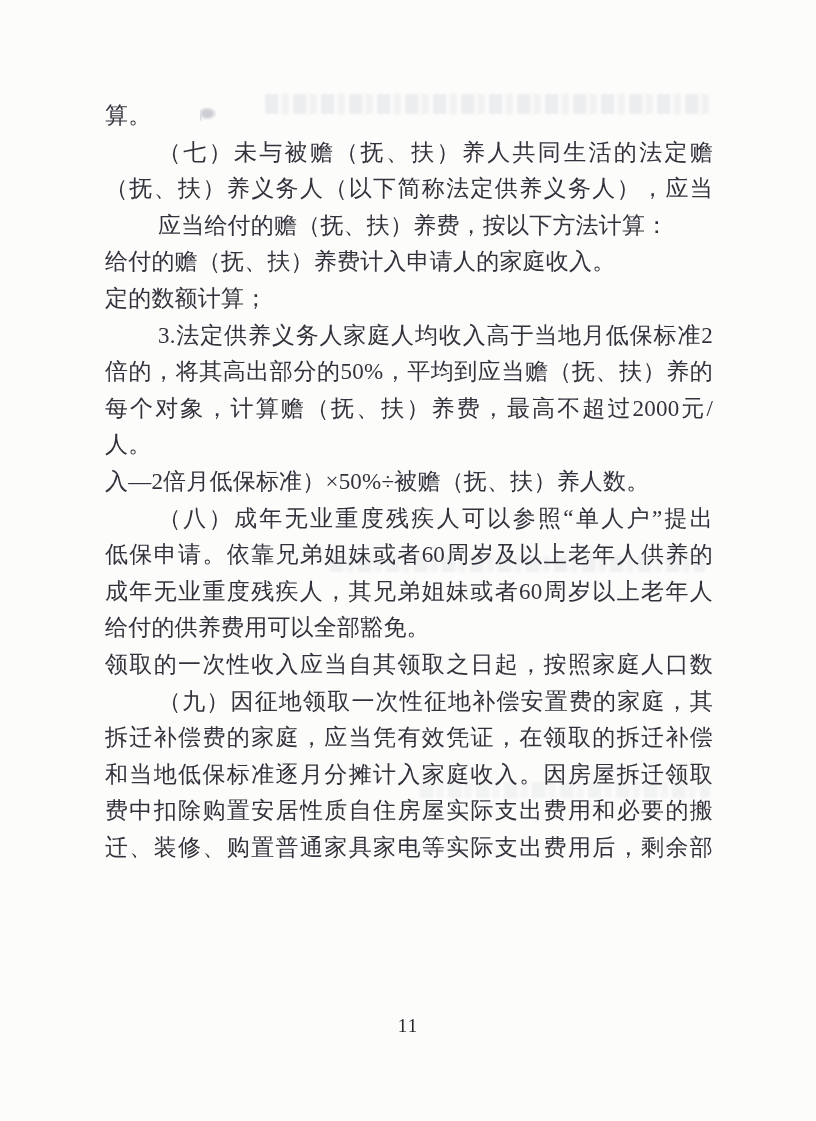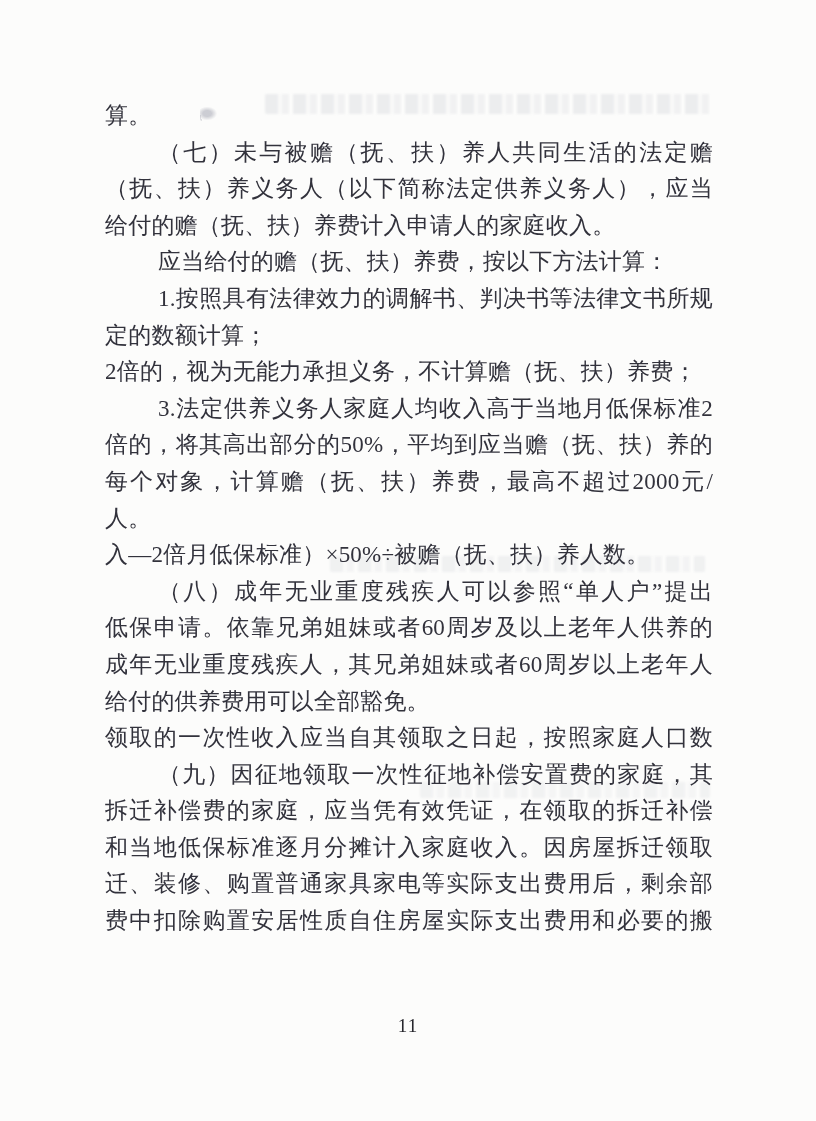--- a/index.html
+++ b/index.html
@@ -78,37 +78,35 @@
 
   <div class="art art-row" style="left:265px; top:94px; width:445px; height:20px;"></div>
   <div class="art art-mark" style="left:200px; top:106px; width:18px; height:15px;"></div>
   <div class="art art-row" style="left:330px; top:556px; width:375px; height:16px; opacity:.8;"></div>
   <div class="art art-row" style="left:420px; top:782px; width:290px; height:16px; opacity:.7;"></div>
 
   <div class="textcol">
     <div class="ln">算。</div>
     <div class="ln j ind">（七）未与被赡（抚、扶）养人共同生活的法定赡</div>
     <div class="ln j">（抚、扶）养义务人（以下简称法定供养义务人），应当</div>
+    <div class="ln ind">应当给付的赡（抚、扶）养费，按以下方法计算：</div>
     <div class="ln">给付的赡（抚、扶）养费计入申请人的家庭收入。</div>
-    <div class="ln ind">应当给付的赡（抚、扶）养费，按以下方法计算：</div>
-    <div class="ln j ind">1.按照具有法律效力的调解书、判决书等法律文书所规</div>
     <div class="ln">定的数额计算；</div>
-    <div class="ln">2倍的，视为无能力承担义务，不计算赡（抚、扶）养费；</div>
     <div class="ln j ind">3.法定供养义务人家庭人均收入高于当地月低保标准2</div>
     <div class="ln j">倍的，将其高出部分的50%，平均到应当赡（抚、扶）养的</div>
     <div class="ln j">每个对象，计算赡（抚、扶）养费，最高不超过2000元/</div>
     <div class="ln">人。</div>
     <div class="ln">入—2倍月低保标准）×50%÷被赡（抚、扶）养人数。</div>
     <div class="ln j ind">（八）成年无业重度残疾人可以参照“单人户”提出</div>
     <div class="ln j">低保申请。依靠兄弟姐妹或者60周岁及以上老年人供养的</div>
     <div class="ln j">成年无业重度残疾人，其兄弟姐妹或者60周岁以上老年人</div>
     <div class="ln">给付的供养费用可以全部豁免。</div>
     <div class="ln j">领取的一次性收入应当自其领取之日起，按照家庭人口数</div>
     <div class="ln j ind">（九）因征地领取一次性征地补偿安置费的家庭，其</div>
     <div class="ln j">拆迁补偿费的家庭，应当凭有效凭证，在领取的拆迁补偿</div>
     <div class="ln j">和当地低保标准逐月分摊计入家庭收入。因房屋拆迁领取</div>
+    <div class="ln j">费中扣除购置安居性质自住房屋实际支出费用和必要的搬</div>
     <div class="ln j">迁、装修、购置普通家具家电等实际支出费用后，剩余部</div>
-    <div class="ln j">费中扣除购置安居性质自住房屋实际支出费用和必要的搬</div>
   </div>
 
   <div class="pagenum">11</div>
 
 </div>
 
 </body></html>

